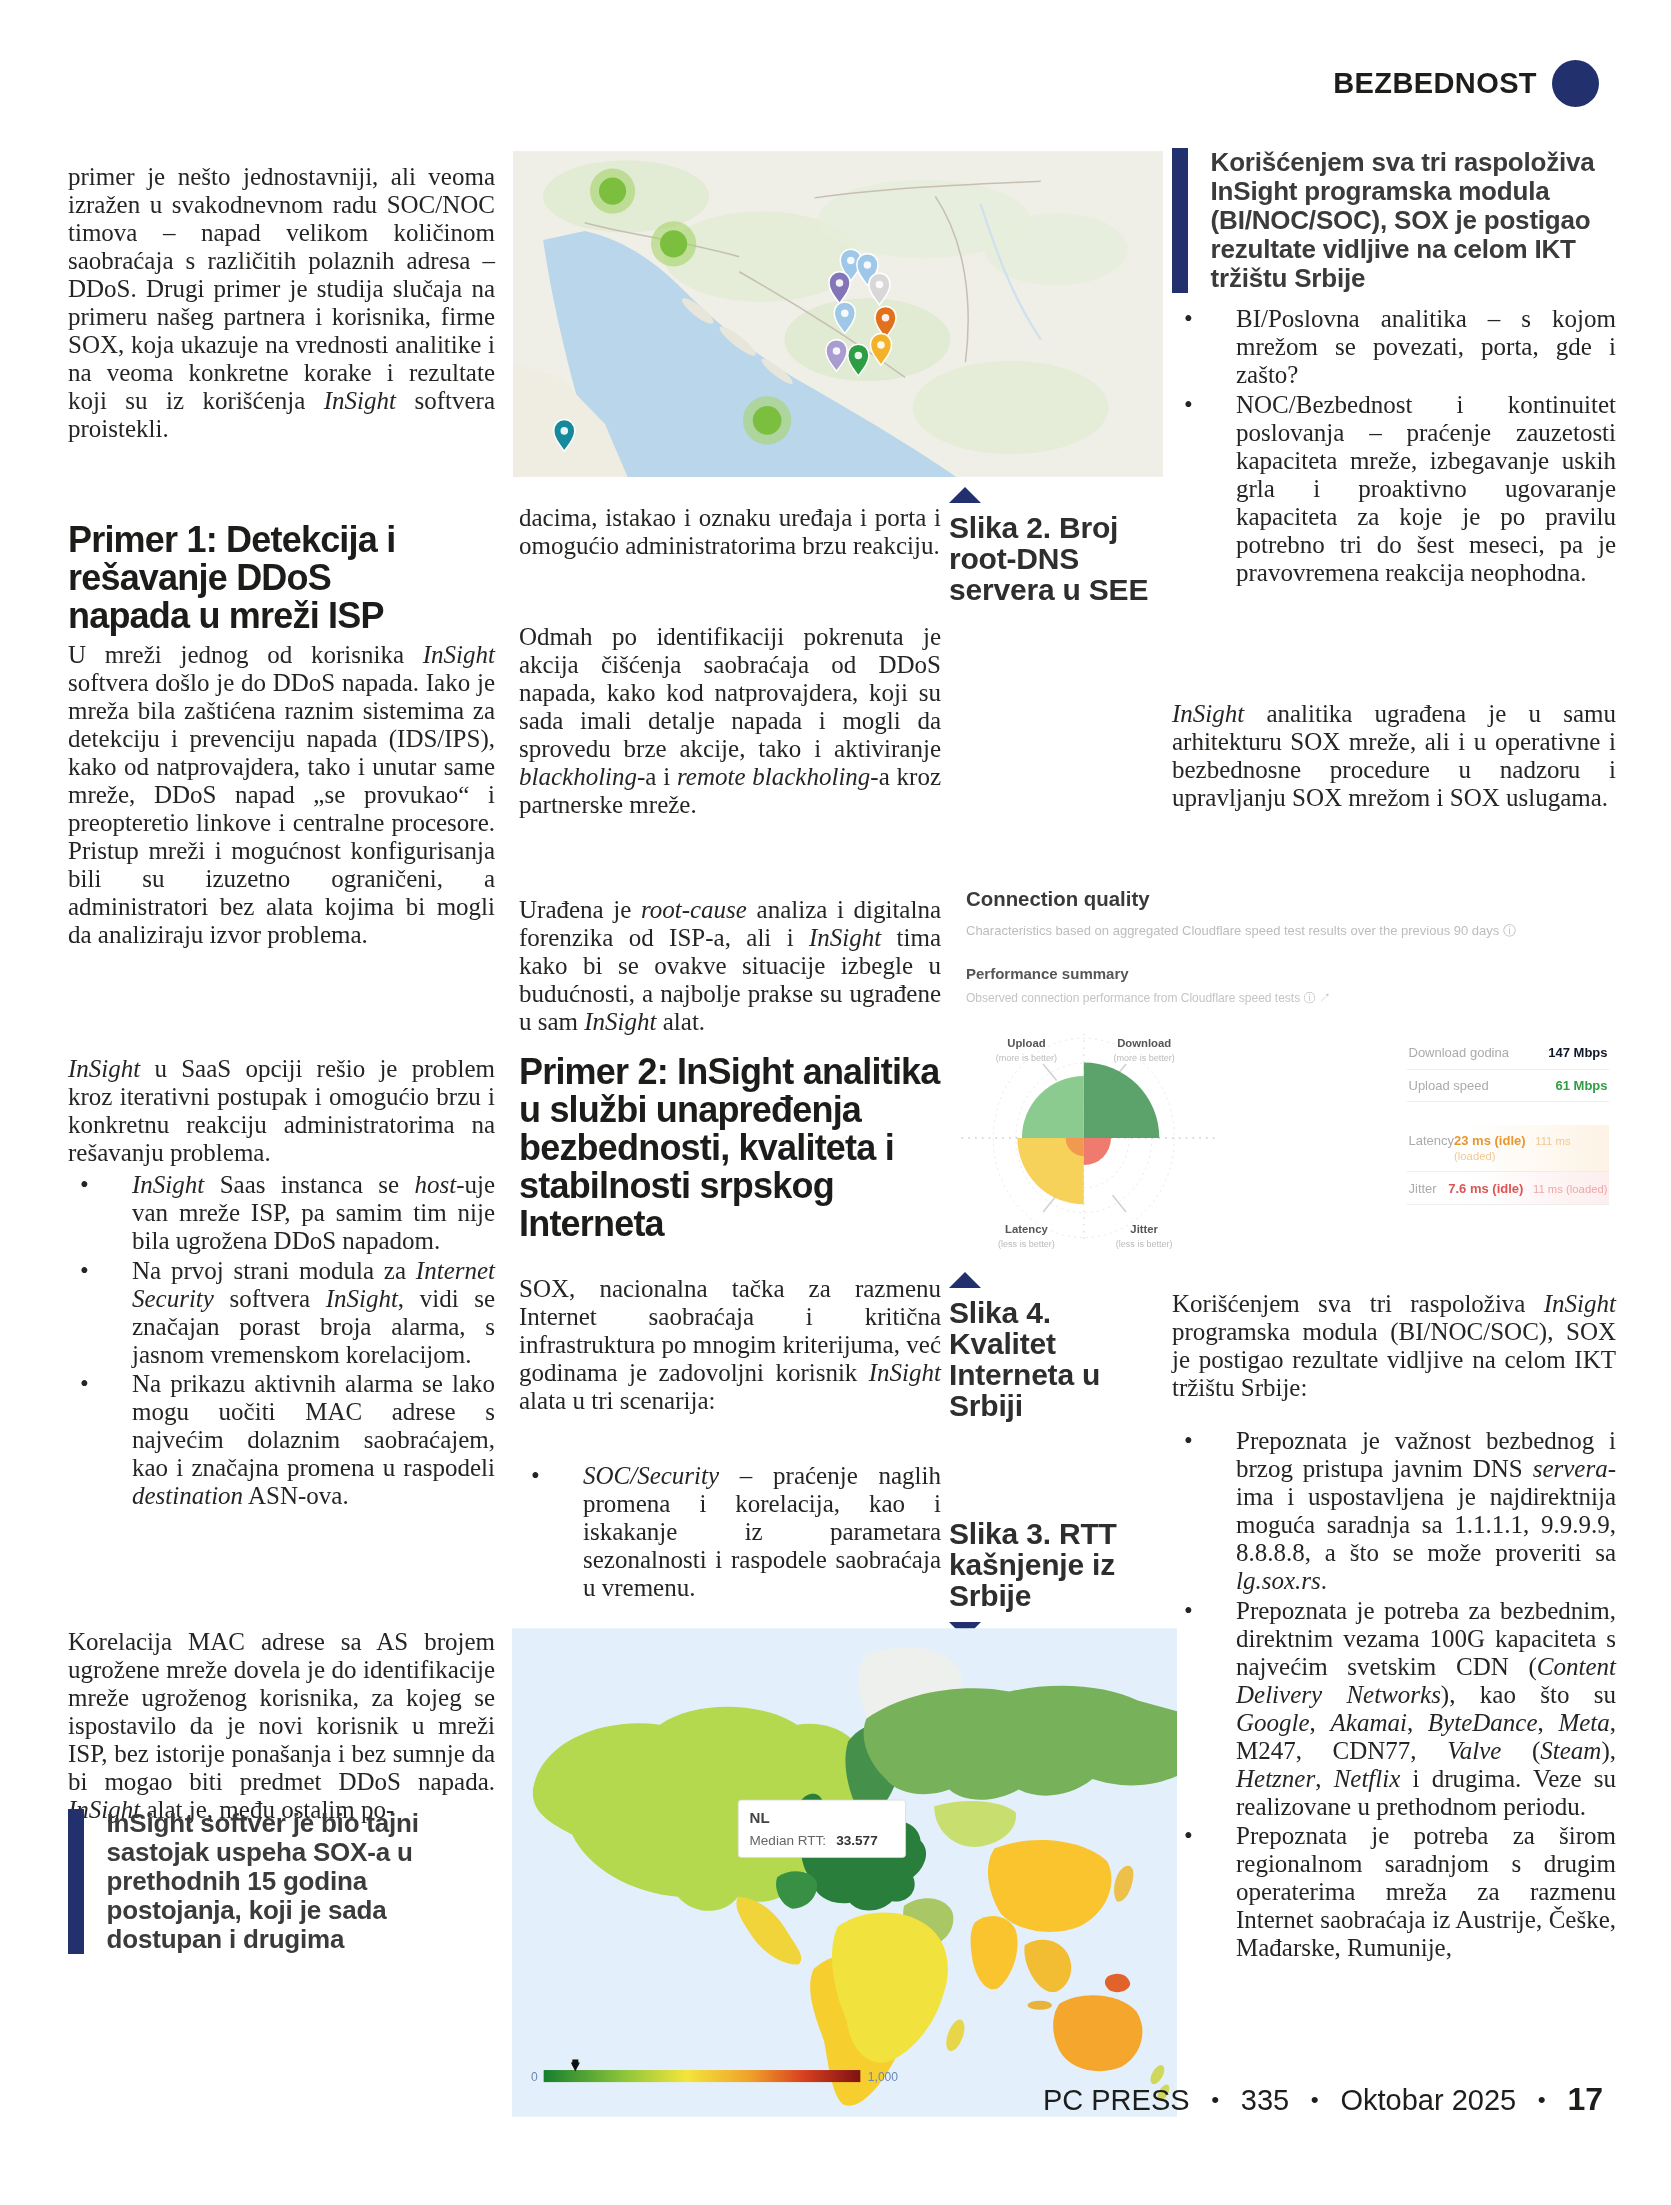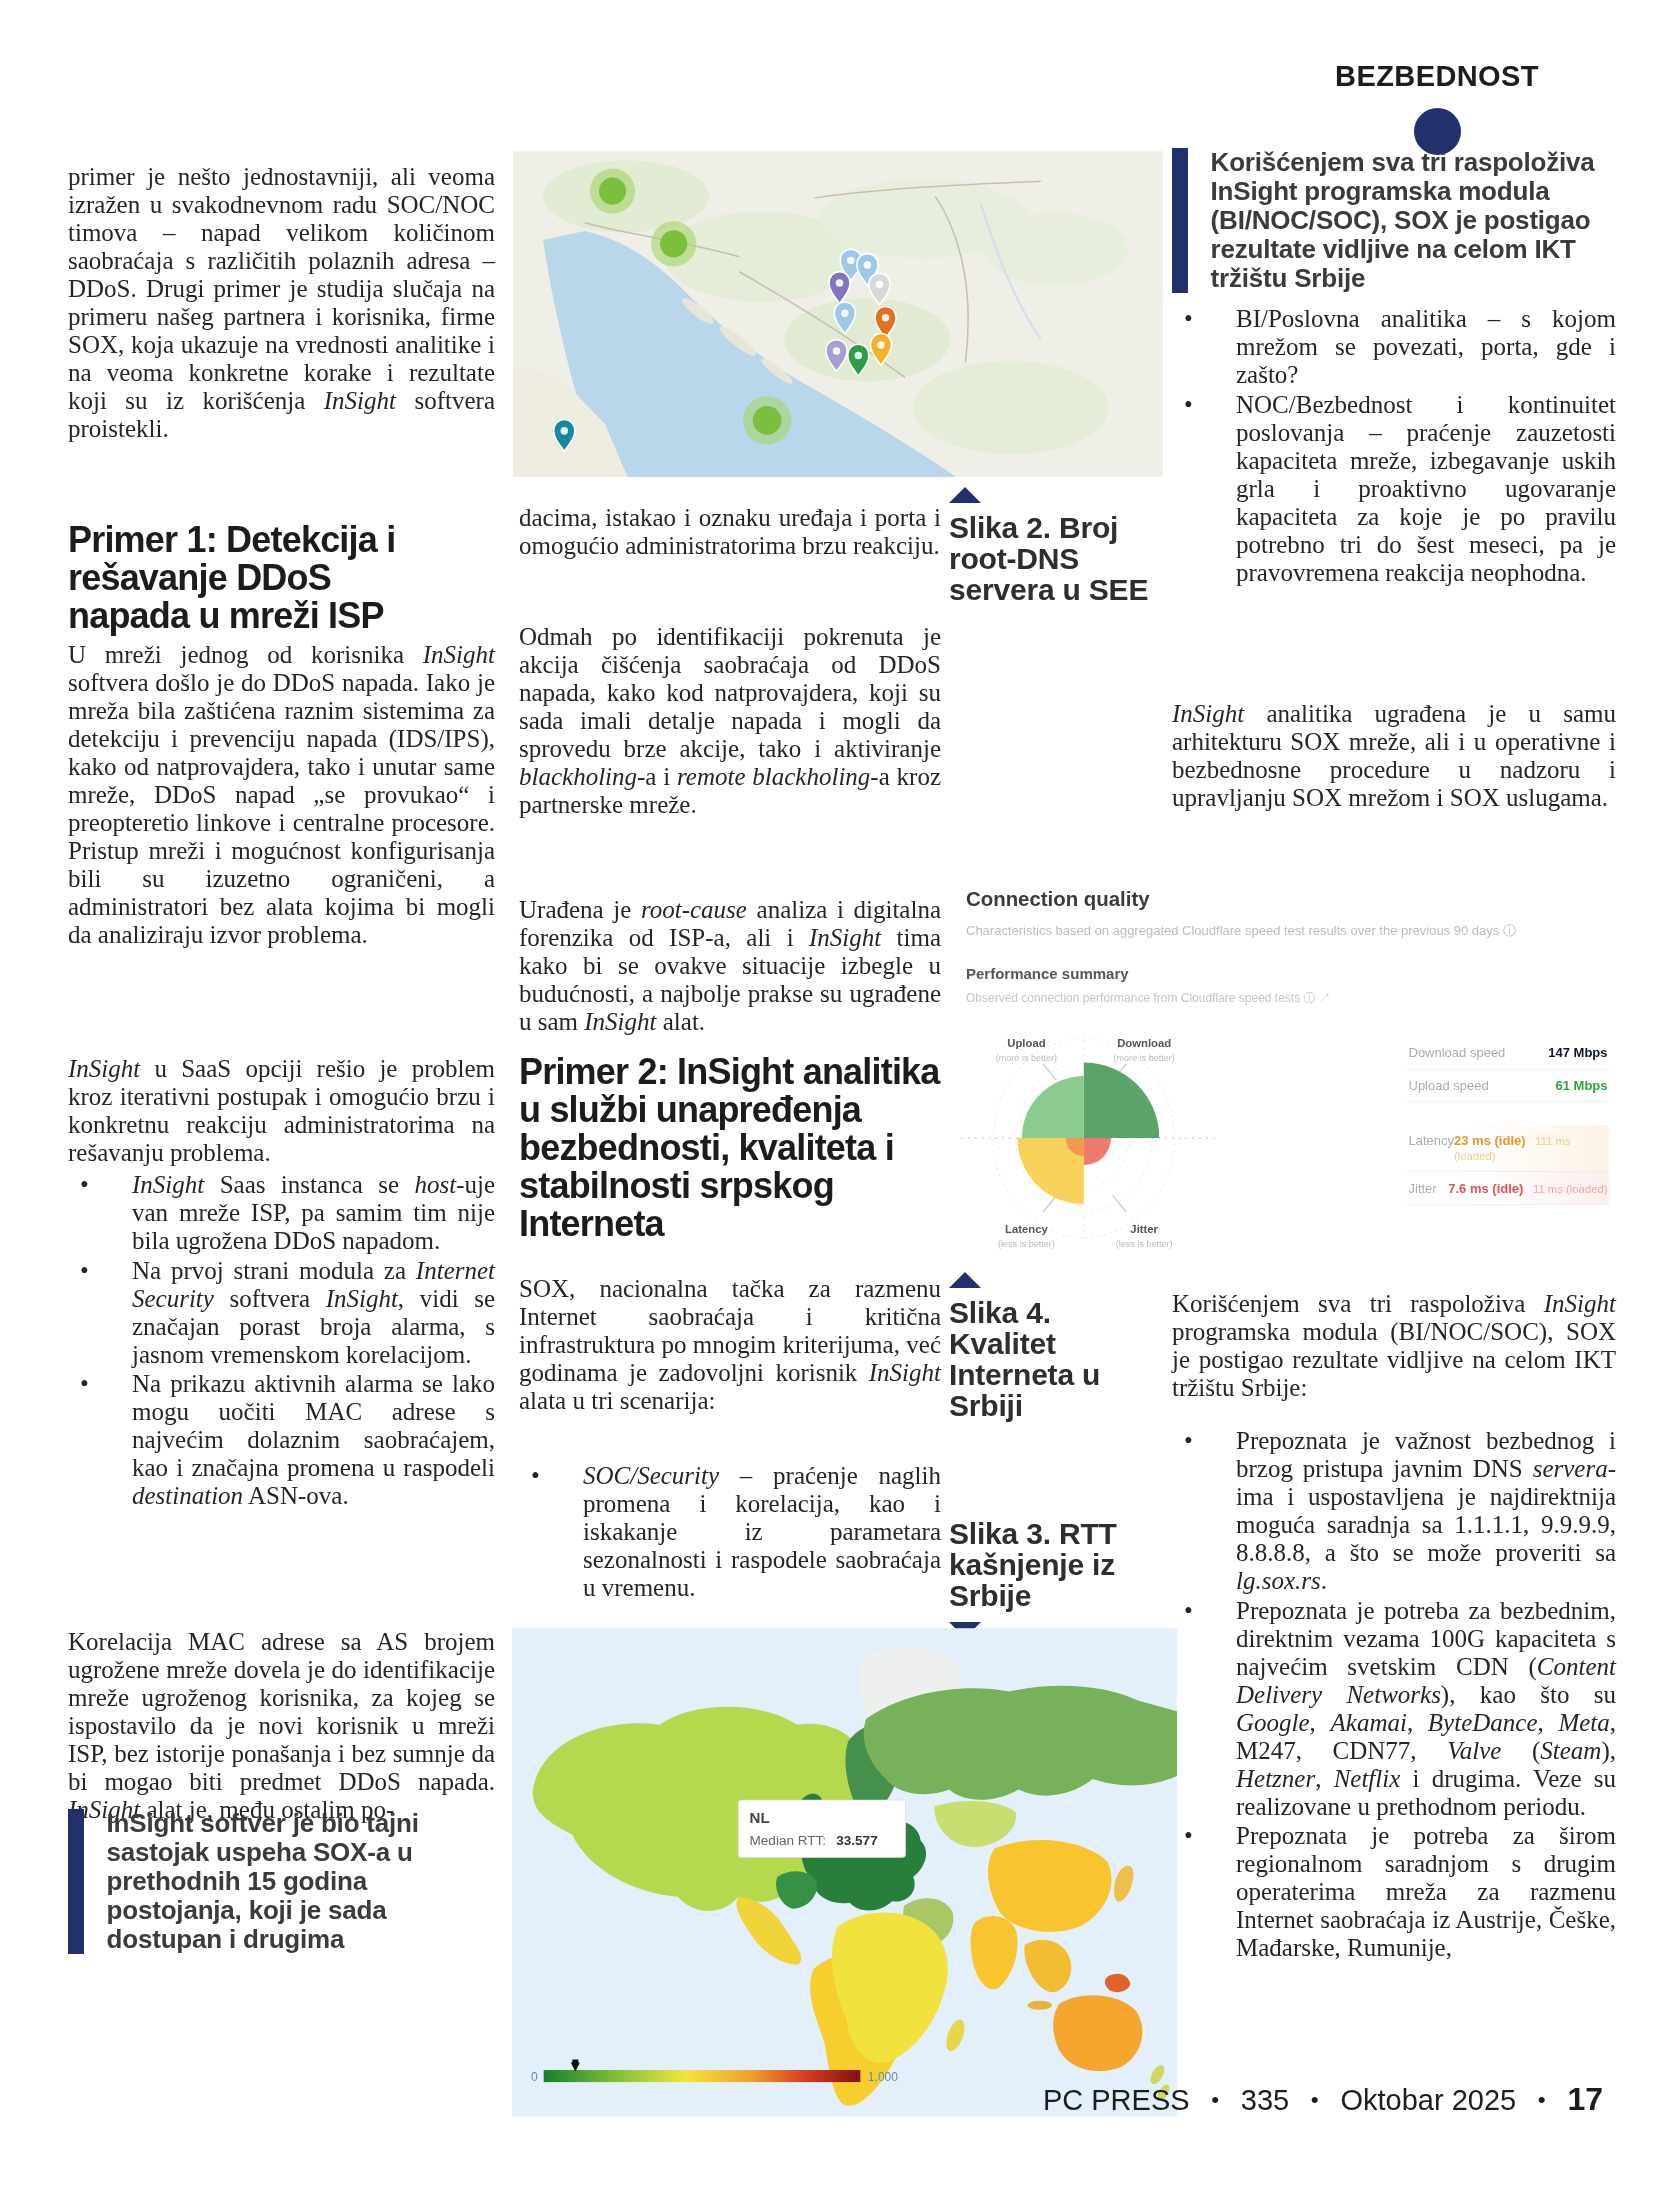--- a/index.html
+++ b/index.html
@@ -55,21 +55,21 @@
   .v-jit2{color:#eea8a8;font-weight:400;margin-left:6px;font-size:11.3px;}
   .row-lat{background:linear-gradient(90deg,rgba(255,255,255,0) 30%,#fdf3e5 100%);}
   .row-jit{background:linear-gradient(90deg,rgba(255,255,255,0) 30%,#fdeeee 100%);}
   svg text{font-family:"Liberation Sans",sans-serif;}
 </style>
 </head>
 <body>
 
 <div class="page">
 
-  <div class="abs masthead" style="left:1275px;top:60px;width:324px;flex-direction:column;">
+  <div class="abs masthead" style="left:1275px;top:60px;width:324px;">
     <span class="mh-title">BEZBEDNOST</span>
     <span class="mh-dot"></span>
   </div>
 
   <p class="abs bodytext" style="left:68px;top:163px;width:427px;margin:0;">primer je nešto jednostavniji, ali veoma izražen u svakodnevnom radu SOC/NOC timova – napad velikom količinom saobraćaja s različitih polaznih adresa – DDoS. Drugi primer je studija slučaja na primeru našeg partnera i korisnika, firme SOX, koja ukazuje na vrednosti analitike i na veoma konkretne korake i rezultate koji su iz korišćenja <i>InSight</i> softvera proistekli.</p>
   <h2 class="abs h-sans" style="left:68px;top:521px;width:377px;margin:0;">Primer 1: Detekcija i rešavanje DDoS napada u mreži ISP</h2>
   <p class="abs bodytext" style="left:68px;top:641px;width:427px;margin:0;">U mreži jednog od korisnika <i>InSight</i> softvera došlo je do DDoS napada. Iako je mreža bila zaštićena raznim sistemima za detekciju i prevenciju napada (IDS/IPS), kako od natprovajdera, tako i unutar same mreže, DDoS napad „se provukao“ i preopteretio linkove i centralne procesore. Pristup mreži i mogućnost konfigurisanja bili su izuzetno ograničeni, a administratori bez alata kojima bi mogli da analiziraju izvor problema.</p>
   <p class="abs bodytext" style="left:68px;top:1055px;width:427px;margin:0;"><i>InSight</i> u SaaS opciji rešio je problem kroz iterativni postupak i omogućio brzu i konkretnu reakciju administratorima na rešavanju problema.</p>
   <ul class="abs bullets bodytext" style="left:68px;top:1171px;width:427px;">
     <li><i>InSight</i> Saas instanca se <i>host</i>-uje van mreže ISP, pa samim tim nije bila ugrožena DDoS napadom.</li>
@@ -215,21 +215,21 @@
       <text x="96" y="58" text-anchor="middle" font-size="12" fill="#bbb">(more is better)</text>
       <text x="252" y="40" text-anchor="middle" font-size="15" font-weight="bold" fill="#555">Download</text>
       <text x="252" y="58" text-anchor="middle" font-size="12" fill="#bbb">(more is better)</text>
       <text x="96" y="286" text-anchor="middle" font-size="15" font-weight="bold" fill="#555">Latency</text>
       <text x="96" y="304" text-anchor="middle" font-size="12" fill="#bbb">(less is better)</text>
       <text x="252" y="286" text-anchor="middle" font-size="15" font-weight="bold" fill="#555">Jitter</text>
       <text x="252" y="304" text-anchor="middle" font-size="12" fill="#bbb">(less is better)</text>
     </svg>
     <div class="cq-stats">
       <div class="stat-row">
-        <span class="stat-label">Download speed</span>
+        <span class="stat-label">Download godina</span>
         <span class="v-dl">147 Mbps</span>
       </div>
       <div class="stat-row">
         <span class="stat-label">Upload speed</span>
         <span class="v-ul">61 Mbps</span>
       </div>
       <div class="stat-gap"></div>
       <div class="stat-row row-lat">
         <span class="stat-label">Latency</span>
         <span>

